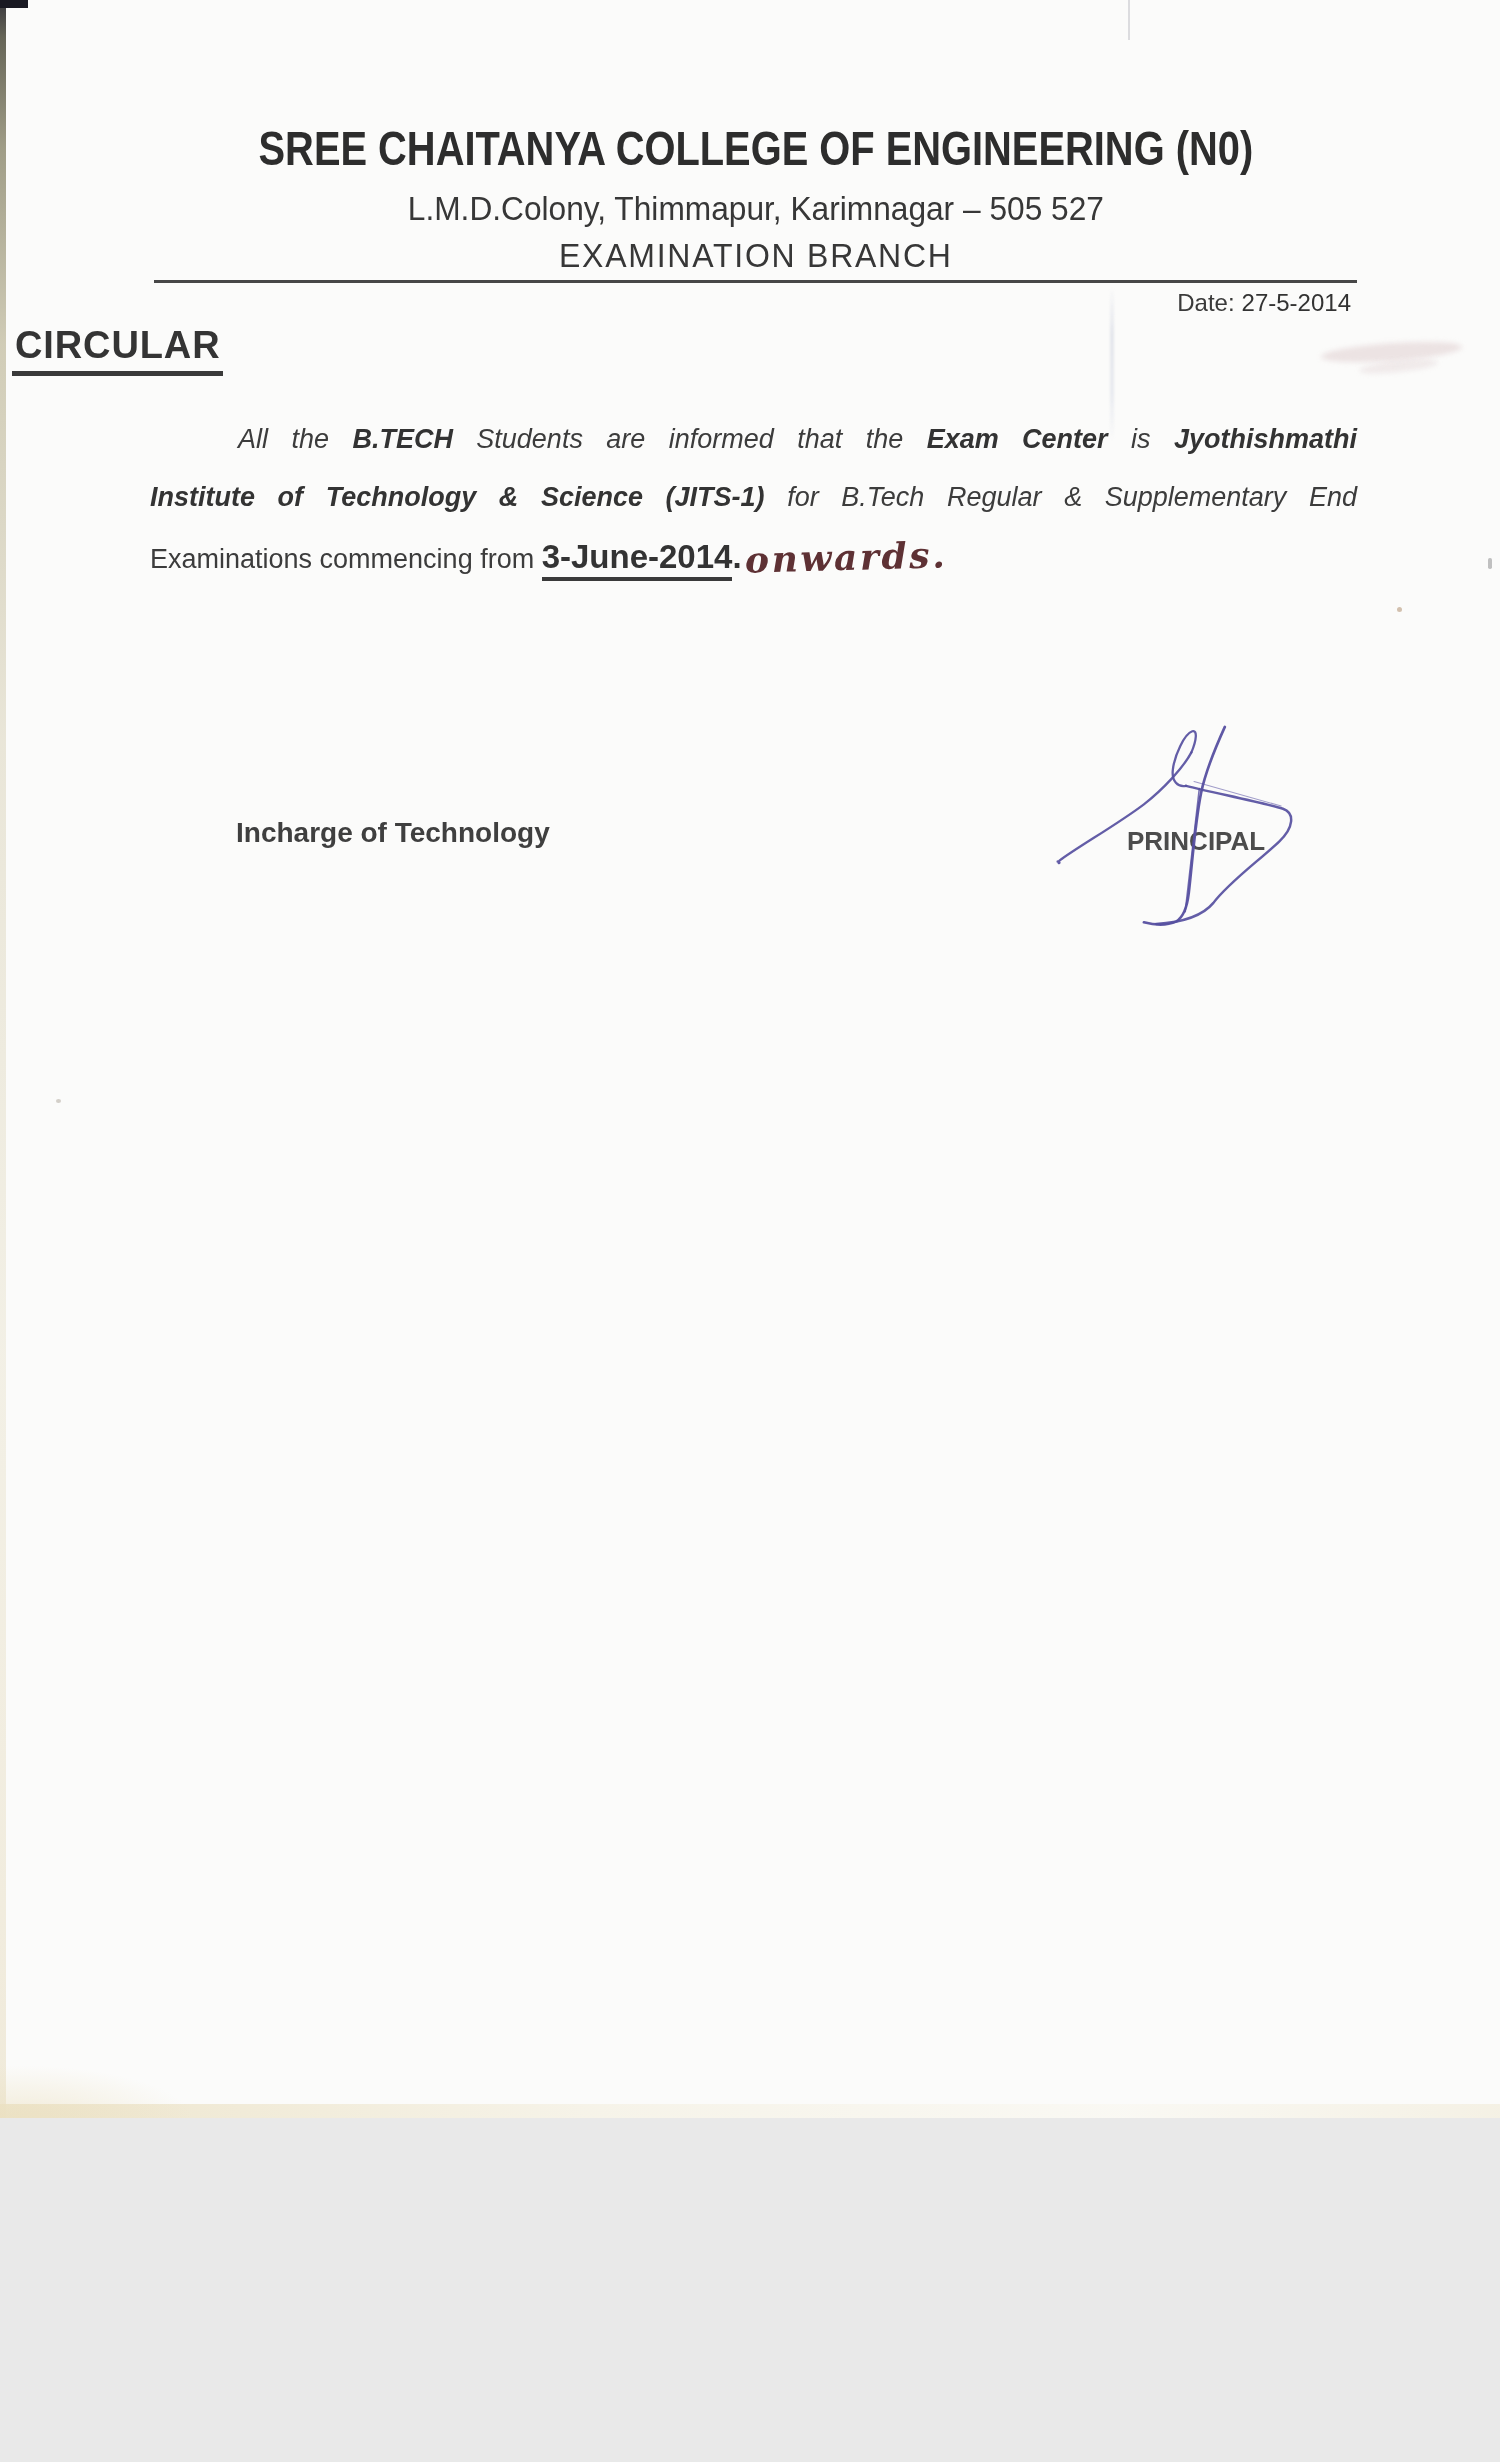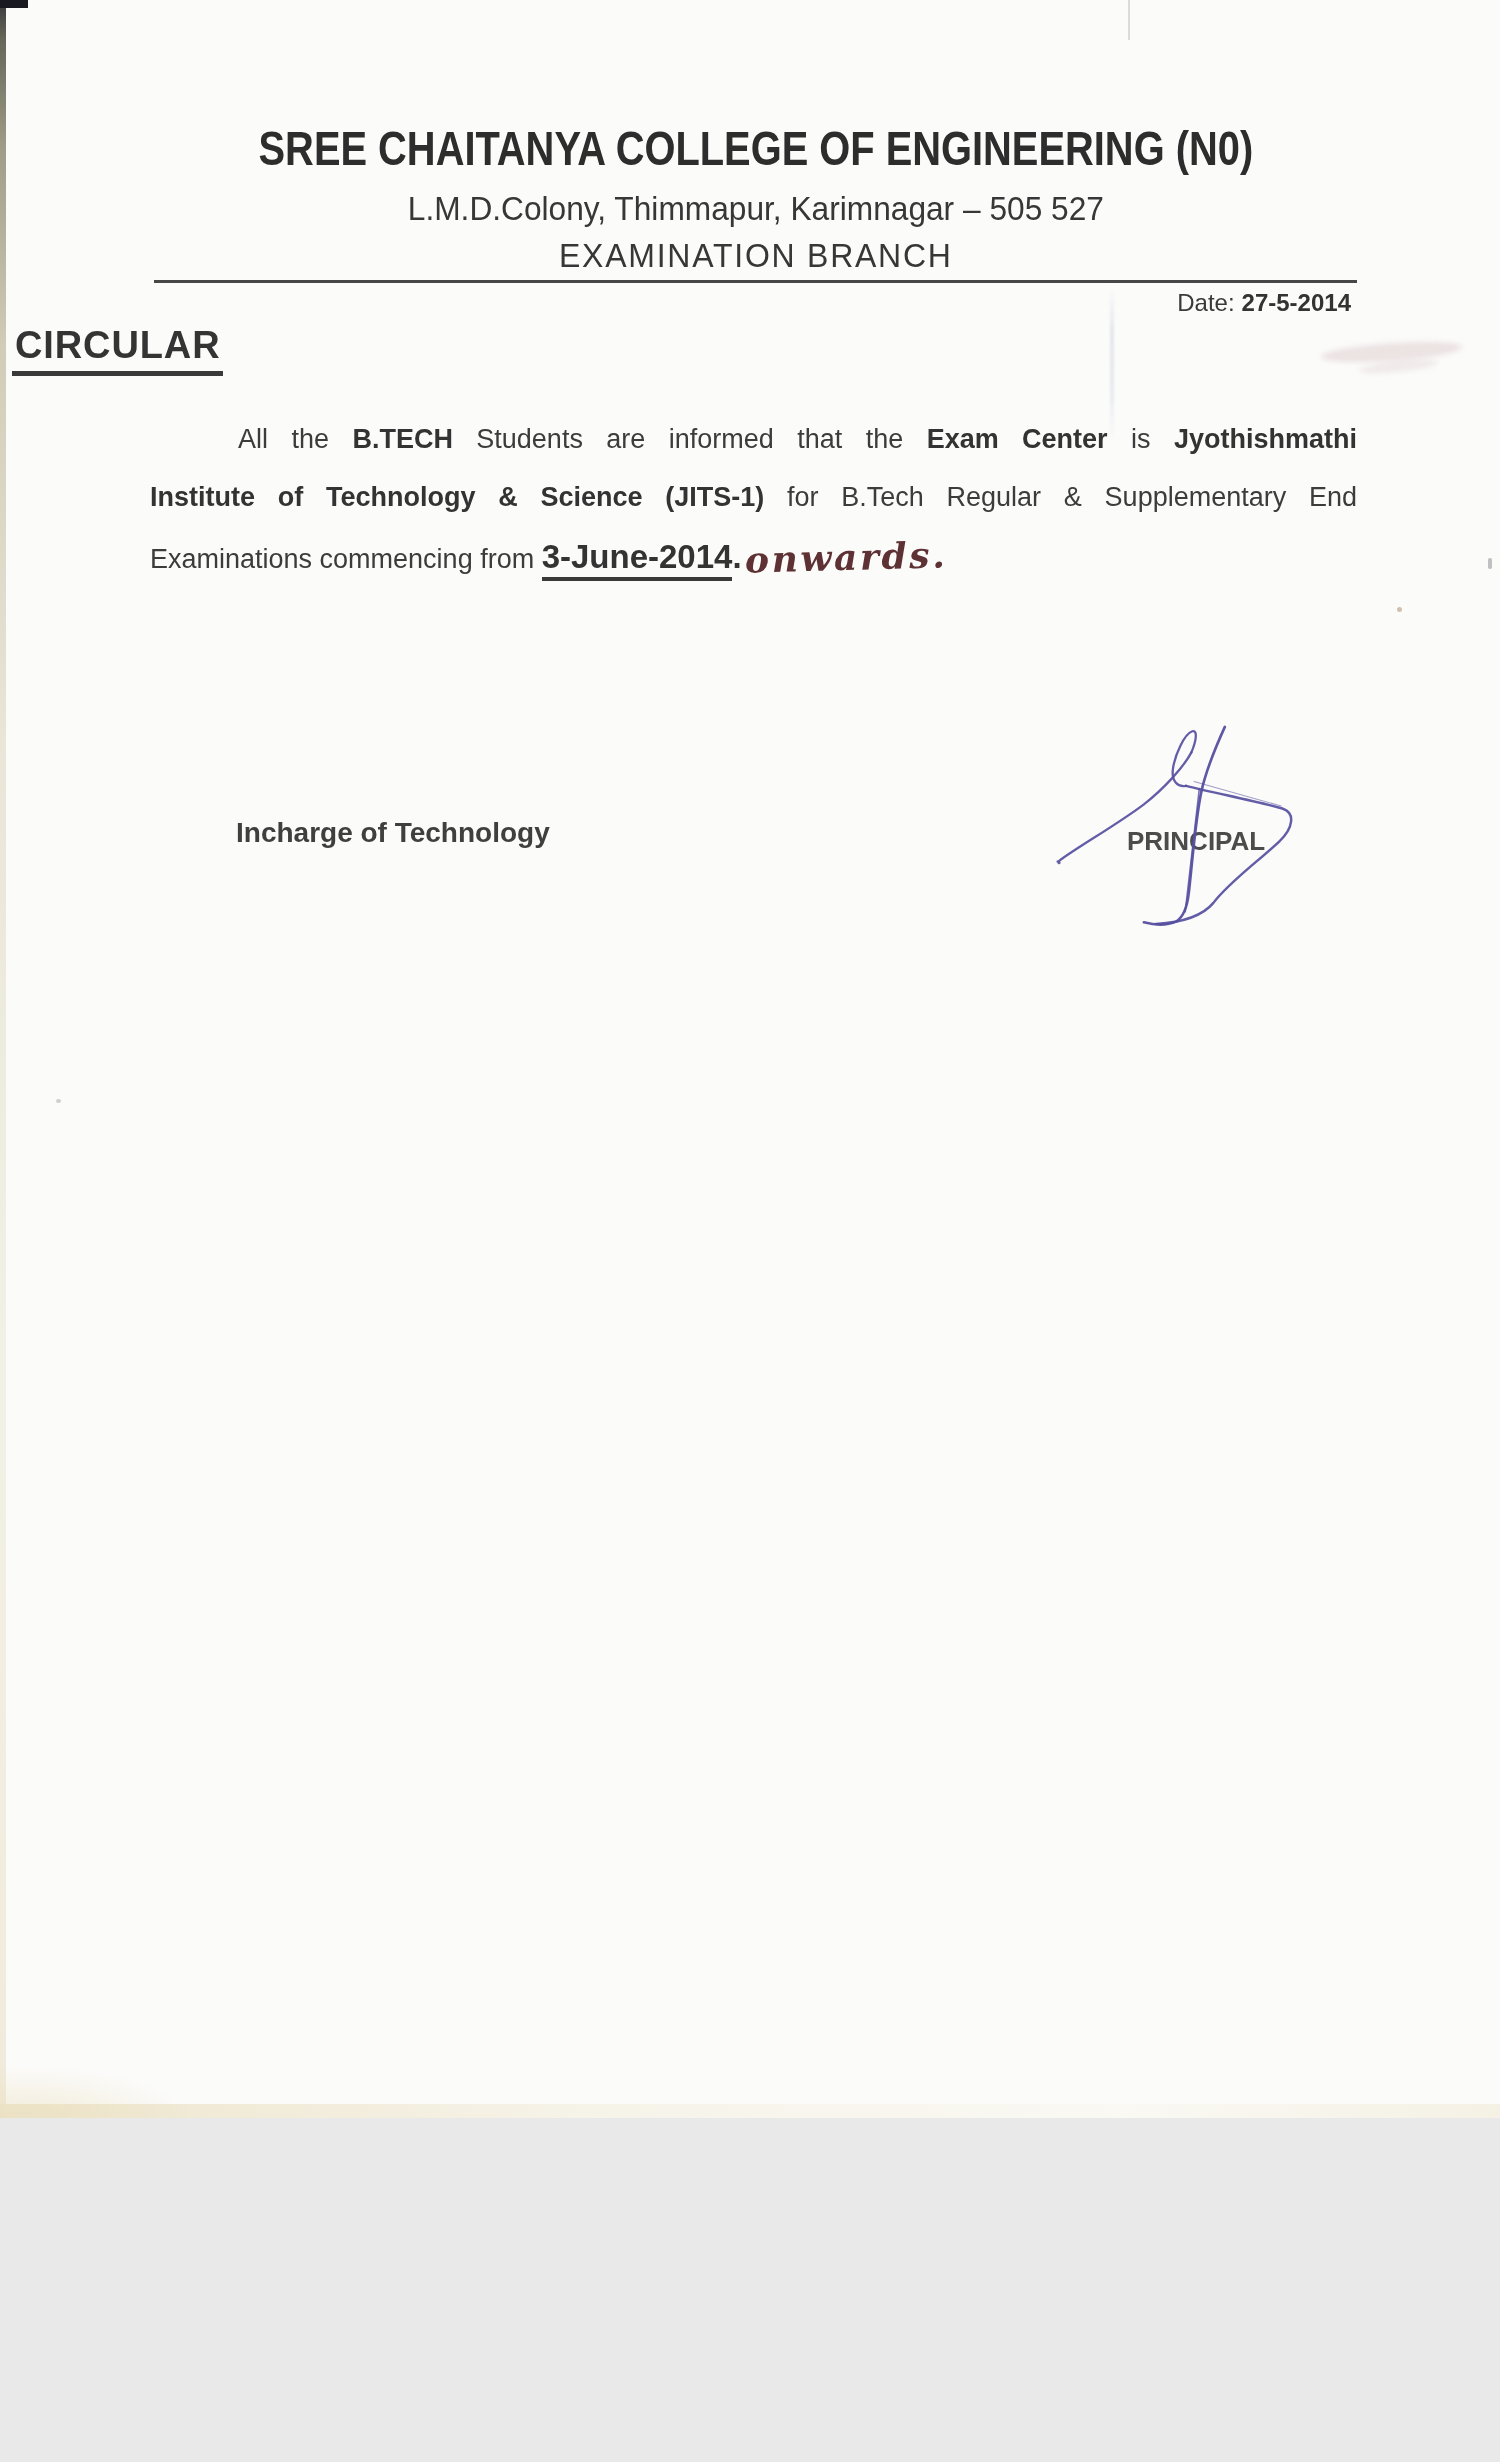--- a/index.html
+++ b/index.html
@@ -38,30 +38,30 @@
   
   .header{position:absolute;left:12.3px;right:0;top:0;text-align:center;}
   .college-name{
     margin-top:121px;font-size:48px;font-weight:bold;color:#2d2d2d;
     transform:scaleX(.83);transform-origin:50% 50%;white-space:nowrap;letter-spacing:0px;
   }
   .address-line{margin-top:14px;font-size:33px;color:#373737;transform:scaleX(.96);transform-origin:50% 50%;white-space:nowrap;}
   .branch-line{margin-top:8.8px;font-size:33px;color:#373737;letter-spacing:1.8px;transform:scaleX(.97);transform-origin:50% 50%;white-space:nowrap;}
   .rule{position:absolute;left:154px;top:280px;width:1203px;height:2.6px;background:#474747;}
   .date-row{position:absolute;top:289px;right:149px;font-size:24px;color:#3a3a3a;white-space:nowrap;}
-  .date-row .val{font-weight:bold;color:#333;margin-left:7px;}
+  .date-row .val{font-weight:normal;color:#333;margin-left:7px;}
   .circular-wrap{position:absolute;left:12.3px;right:0;top:324px;text-align:left;}
   .circular{
     display:inline-block;font-size:38px;font-weight:bold;color:#343434;letter-spacing:0.9px;
     border-bottom:5.3px solid #3a3a3a;padding:0 2.6px 3.5px 2.6px;
   }
   
   .body-paragraph{position:absolute;left:150px;top:410px;width:1207px;font-size:27px;color:#3c3c3c;}
   .body-line{height:58px;line-height:58px;white-space:nowrap;}
-  .body-line.justify{white-space:normal;text-align:justify;text-align-last:justify;}
+  .body-line.justify{white-space:normal;text-align:justify;text-align-last:justify;font-style:italic;}
   .indent{display:inline-block;width:88px;}
   .bold{font-weight:bold;color:#333;}
   .big{font-size:33px;}
   .date-underline{border-bottom:4.4px solid #3a3a3a;padding-bottom:1.8px;}
   .handwritten{
     font-family:"DejaVu Serif",serif;font-style:italic;font-weight:bold;
     font-size:36px;color:var(--handwriting_ink,#5e3134);letter-spacing:2.6px;
     display:inline-block;transform:rotate(-1.5deg);margin-left:3.5px;position:relative;top:1.8px;
   }
   

